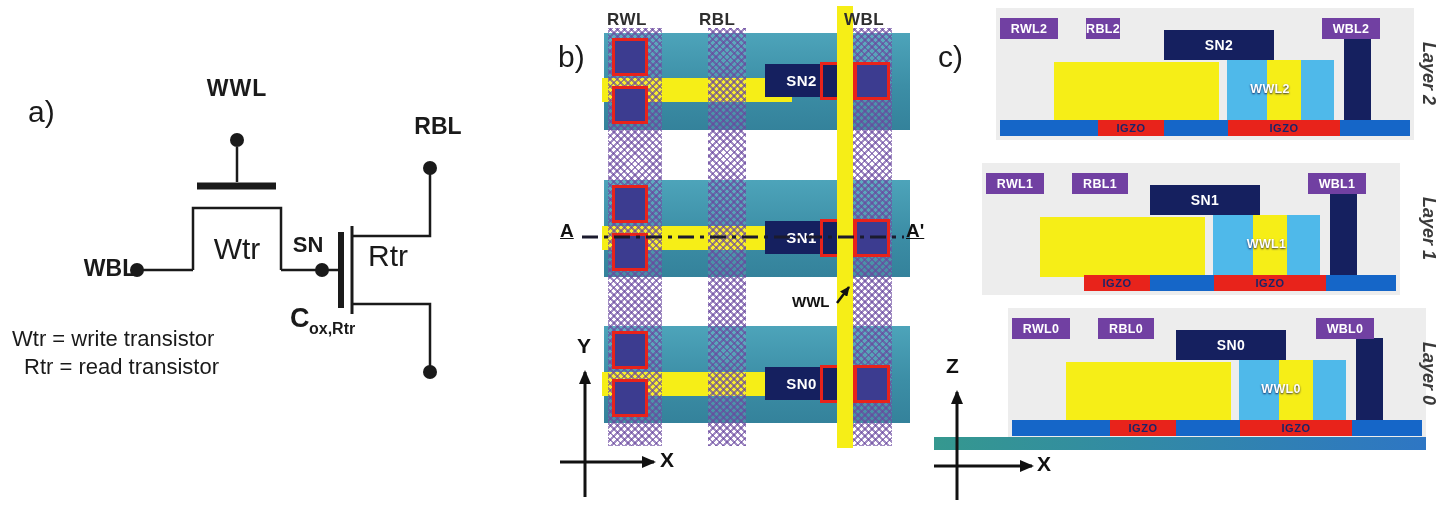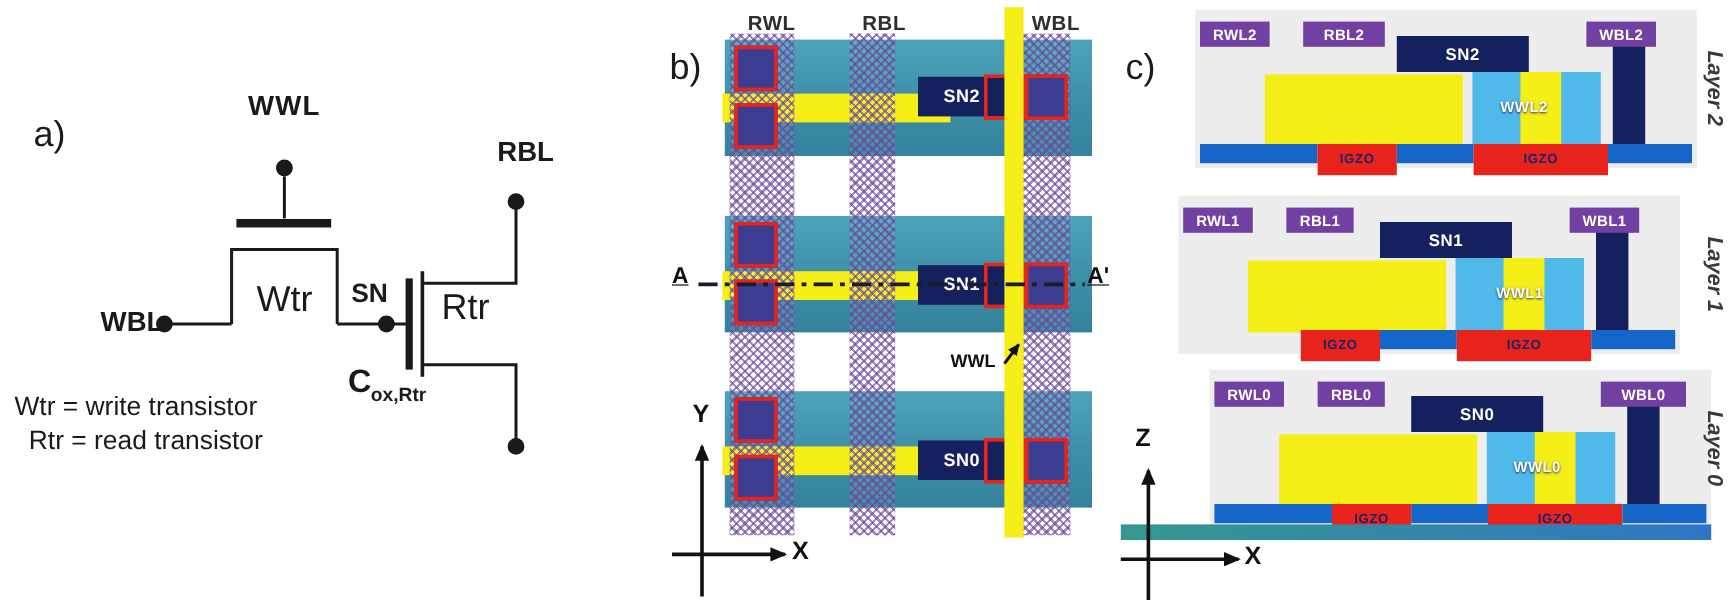--- a/index.html
+++ b/index.html
@@ -1,20 +1,20 @@
 <!DOCTYPE html>
 <html><head>
 <meta charset="utf-8">
 <style>
   html,body{margin:0;padding:0;background:#fff;}
   .stage{position:relative;width:1447px;height:505px;background:#ffffff;font-family:"Liberation Sans",sans-serif;overflow:hidden;color:#1a1a1a;}
   .abs{position:absolute;}
   .panel-label{font-size:30px;color:#1a1a1a;}
   
-  .col-label{font-weight:bold;font-size:17px;color:#2e2e2e;text-align:right;letter-spacing:.5px;z-index:40;}
+  .col-label{font-weight:bold;font-size:17px;color:#2e2e2e;text-align:left;letter-spacing:.5px;z-index:40;}
   .teal-row{background:linear-gradient(180deg,#4da4ba 0%,#3c8ea6 55%,#34829b 100%);z-index:1;}
   .ybar{background:#f6ee17;z-index:2;}
   .hatch{z-index:3;background-color:rgba(255,255,255,0.10);
     background-image:
       repeating-linear-gradient(45deg,rgba(104,70,158,.62) 0px,rgba(104,70,158,.62) 2px,transparent 2px,transparent 5px),
       repeating-linear-gradient(-45deg,rgba(104,70,158,.62) 0px,rgba(104,70,158,.62) 2px,transparent 2px,transparent 5px);}
   .via{border:3px solid #e8231b;background:#3c3c90;z-index:4;box-sizing:border-box;}
   .via-frame{border:3px solid #e8231b;background:transparent;z-index:5;box-sizing:border-box;}
   .sn-box{background:#15205f;color:#fff;font-weight:bold;font-size:15px;display:flex;align-items:center;justify-content:center;z-index:4;letter-spacing:.5px;}
   .wwl-bar{background:#f6ee17;z-index:6;}
@@ -25,21 +25,21 @@
   
   .layer{width:418px;height:132px;background:#ededed;}
   .badge{background:#7140a2;color:#fff;font-weight:bold;font-size:12.5px;height:21px;display:flex;align-items:center;justify-content:center;z-index:5;letter-spacing:.3px;}
   .csn{background:#15205f;color:#fff;font-weight:bold;font-size:14px;display:flex;align-items:center;justify-content:center;z-index:4;letter-spacing:.5px;}
   .yblock{background:#f6ee17;}
   .cyan{background:#4fb9ea;}
   .ystripe{background:#f6ee17;}
   .navy-bar{background:#15205f;z-index:2;}
   .cwwl{color:#fff;font-weight:bold;font-size:12.5px;text-align:center;z-index:6;text-shadow:0 1px 2px rgba(8,8,70,.85);letter-spacing:.3px;}
   .rail-blue{background:#1566c8;height:16px;}
-  .igzo{background:#e8231b;color:#1b2468;font-weight:bold;font-size:11px;height:26px;display:flex;align-items:center;justify-content:center;letter-spacing:.5px;}
+  .igzo{background:#e8231b;color:#1b2468;font-weight:bold;font-size:11px;height:16px;display:flex;align-items:center;justify-content:center;letter-spacing:.5px;}
   .layer-name{writing-mode:vertical-rl;font-style:italic;font-weight:bold;font-size:18px;color:#3a3a3a;display:flex;align-items:center;justify-content:center;height:132px;}
   .substrate{background:linear-gradient(90deg,#35988f 0%,#2e76c4 100%);}
   svg text{font-family:"Liberation Sans",sans-serif;fill:#1a1a1a;}
 </style>
 </head>
 <body>
 
 <div class="stage">
 
   <svg class="abs" style="left:0;top:0;" width="552" height="505" viewBox="0 0 552 505">
@@ -136,21 +136,21 @@
 
     <div class="abs axis-label" style="left:25px;top:334px;">Y</div>
     <div class="abs axis-label" style="left:108px;top:448px;">X</div>
   </div>
 
   <div class="abs" style="left:932px;top:0;width:515px;height:505px;">
     <div class="abs panel-label" style="left:6px;top:40px;">c)</div>
 
     <div class="abs layer" style="left:64px;top:8px;">
       <div class="abs badge" style="left:4px;top:10px;width:58px;">RWL2</div>
-      <div class="abs badge" style="left:90px;top:10px;width:68px;">RBL2</div>
+      <div class="abs badge" style="left:90px;top:10px;width:34px;">RBL2</div>
       <div class="abs csn" style="left:168px;top:22px;width:110px;height:30px;">SN2</div>
       <div class="abs badge" style="left:326px;top:10px;width:58px;">WBL2</div>
       <div class="abs navy-bar" style="left:348px;top:30px;width:27px;height:82px;"></div>
       <div class="abs yblock" style="left:58px;top:54px;width:165px;height:60px;"></div>
       <div class="abs cyan" style="left:231px;top:52px;width:107px;height:60px;"></div>
       <div class="abs ystripe" style="left:271px;top:52px;width:34px;height:60px;"></div>
       <div class="abs cwwl" style="left:231px;top:74px;width:86px;">WWL2</div>
       <div class="abs rail-blue seg1" style="left:4px;top:112px;width:98px;"></div>
       <div class="abs igzo" style="left:102px;top:112px;width:66px;">IGZO</div>
       <div class="abs rail-blue" style="left:168px;top:112px;width:64px;"></div>
@@ -172,21 +172,21 @@
       <div class="abs igzo" style="left:102px;top:112px;width:66px;">IGZO</div>
       <div class="abs rail-blue" style="left:168px;top:112px;width:64px;"></div>
       <div class="abs igzo" style="left:232px;top:112px;width:112px;">IGZO</div>
       <div class="abs rail-blue" style="left:344px;top:112px;width:70px;"></div>
     </div>
 
     <div class="abs layer" style="left:50px;top:308px;margin-left:26px;">
       <div class="abs badge" style="left:4px;top:10px;width:58px;">RWL0</div>
       <div class="abs badge" style="left:90px;top:10px;width:56px;">RBL0</div>
       <div class="abs csn" style="left:168px;top:22px;width:110px;height:30px;">SN0</div>
-      <div class="abs badge" style="left:326px;top:10px;width:71px;">WBL0</div>
+      <div class="abs badge" style="left:308px;top:10px;width:58px;">WBL0</div>
       <div class="abs navy-bar" style="left:348px;top:30px;width:27px;height:82px;"></div>
       <div class="abs yblock" style="left:58px;top:54px;width:165px;height:60px;"></div>
       <div class="abs cyan" style="left:231px;top:52px;width:107px;height:60px;"></div>
       <div class="abs ystripe" style="left:271px;top:52px;width:34px;height:60px;"></div>
       <div class="abs cwwl" style="left:231px;top:74px;width:84px;">WWL0</div>
       <div class="abs rail-blue seg1" style="left:4px;top:112px;width:98px;"></div>
       <div class="abs igzo" style="left:102px;top:112px;width:66px;">IGZO</div>
       <div class="abs rail-blue" style="left:168px;top:112px;width:64px;"></div>
       <div class="abs igzo" style="left:232px;top:112px;width:112px;">IGZO</div>
       <div class="abs rail-blue" style="left:344px;top:112px;width:70px;"></div>

